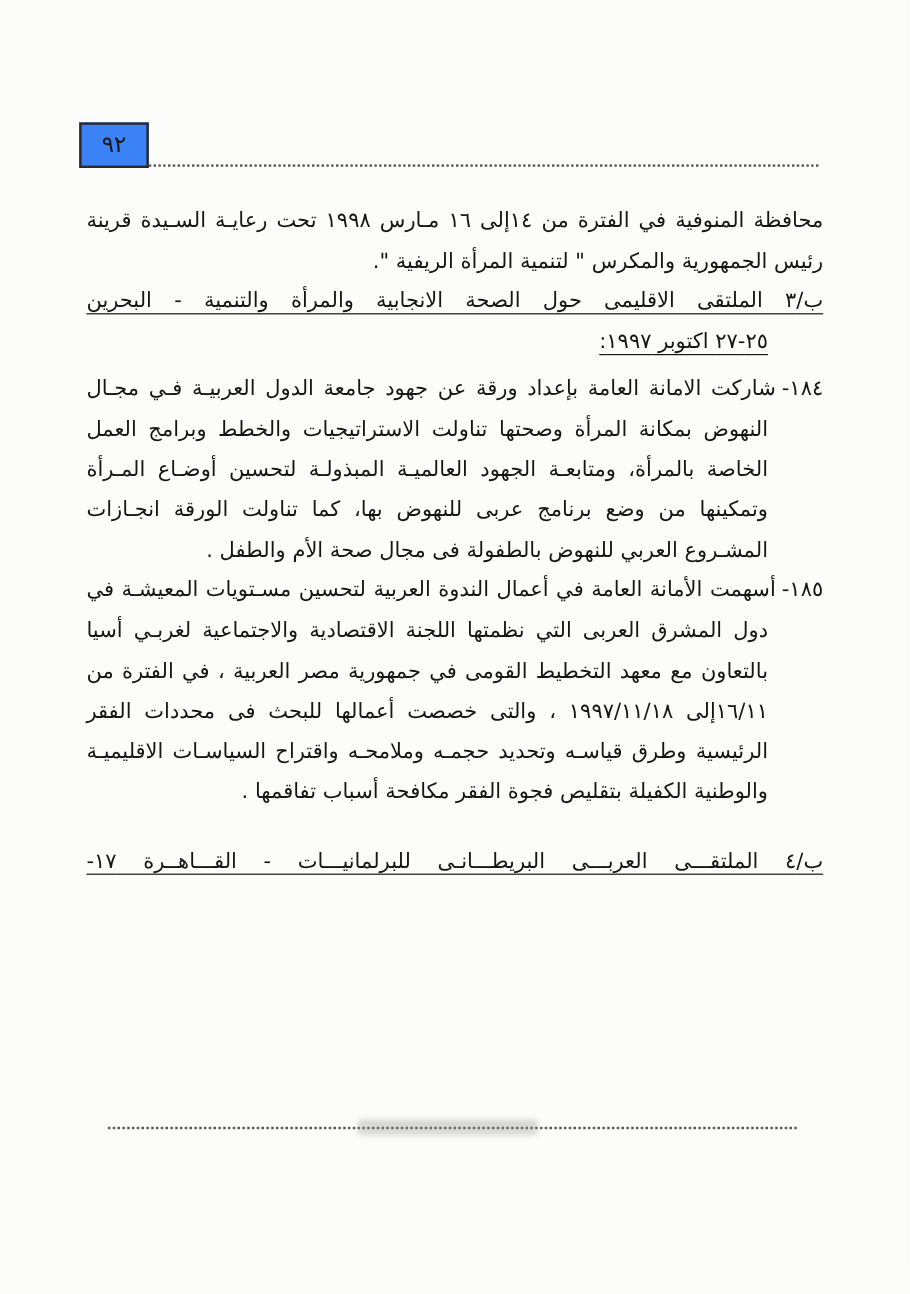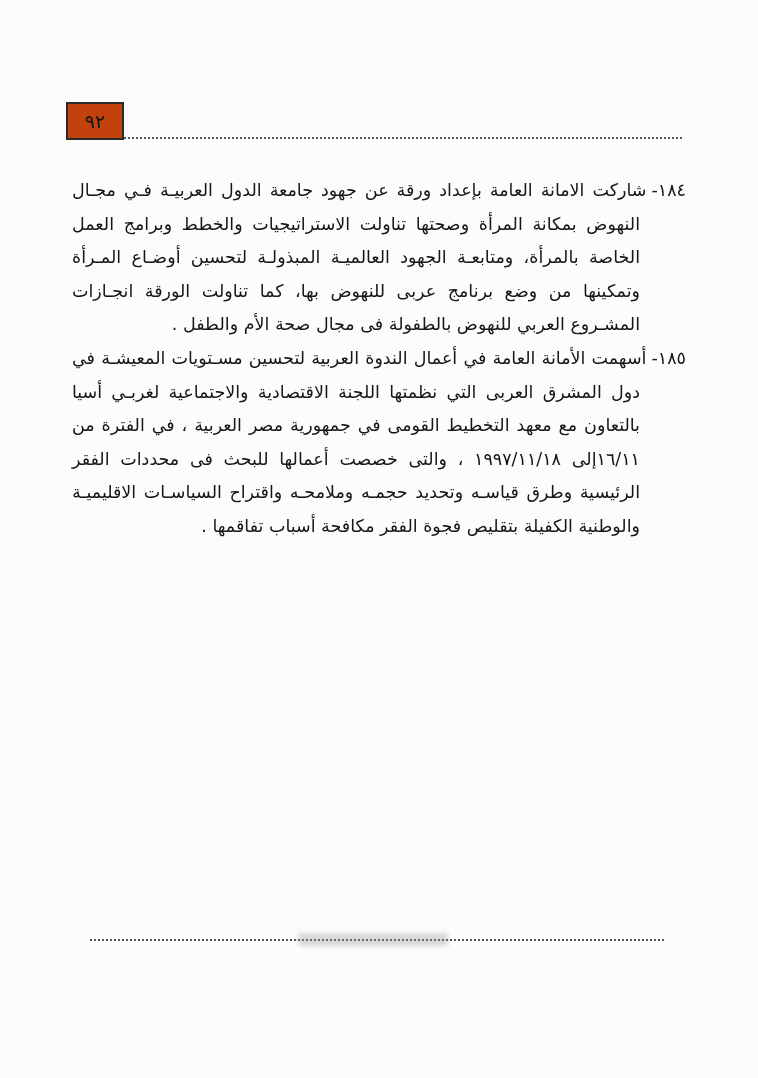--- a/index.html
+++ b/index.html
@@ -26,21 +26,21 @@
   }
   .pnbox {
     flex: 0 0 auto;
     width: 58px;
     height: 38px;
     border: 2px solid #2b2b2b;
     display: flex;
     align-items: center;
     justify-content: center;
     font-size: 19px;
-    background: #c2410c;
+    background: #3b82f6;
   }
   .hrule {
     flex: 1 1 auto;
     height: 4px;
     border-bottom: 2px dotted #555;
     margin-bottom: 1px;
   }
 
   
   .content {
@@ -112,29 +112,33 @@
 
   <div class="header">
     <div class="pnbox">
       <span>٩٢</span>
     </div>
     <div class="hrule"></div>
   </div>
 
   <div class="content">
 
+    <p class="intro">محافظة المنوفية في الفترة من ١٤إلى ١٦ مـارس ١٩٩٨ تحت رعايـة السـيدة قرينة رئيس الجمهورية والمكرس " لتنمية المرأة الريفية ".</p>
 
     <div class="heading">
+      <span class="l1">ب/٣ الملتقى الاقليمى حول الصحة الانجابية والمرأة والتنمية - البحرين</span>
+      <span class="l2">٢٥-٢٧ اكتوبر ١٩٩٧:</span>
     </div>
 
     <p class="item"><span class="num">١٨٤-</span><span class="txt">شاركت الامانة العامة بإعداد ورقة عن جهود جامعة الدول العربيـة فـي مجـال النهوض بمكانة المرأة وصحتها تناولت الاستراتيجيات والخطط وبرامج العمل الخاصة بالمرأة، ومتابعـة الجهود العالميـة المبذولـة لتحسين أوضـاع المـرأة وتمكينها من وضع برنامج عربى للنهوض بها، كما تناولت الورقة انجـازات المشـروع العربي للنهوض بالطفولة فى مجال صحة الأم والطفل .</span></p>
 
     <p class="item"><span class="num">١٨٥-</span><span class="txt">أسهمت الأمانة العامة في أعمال الندوة العربية لتحسين مسـتويات المعيشـة في دول المشرق العربى التي نظمتها اللجنة الاقتصادية والاجتماعية لغربـي أسيا بالتعاون مع معهد التخطيط القومى في جمهورية مصر العربية ، في الفترة من ١٦/١١إلى ١٩٩٧/١١/١٨ ، والتى خصصت أعمالها للبحث فى محددات الفقر الرئيسية وطرق قياسـه وتحديد حجمـه وملامحـه واقتراح السياسـات الاقليميـة والوطنية الكفيلة بتقليص فجوة الفقر مكافحة أسباب تفاقمها .</span></p>
 
     <div class="heading heading-2">
+      <span class="l1">ب/٤ الملتقـــى العربـــى البريطـــانـى للبرلمانيـــات - القـــاهــرة ١٧-</span>
     </div>
 
 
   </div>
 
   <div class="footer">
     <div class="frule"></div>
     <div class="stamp"></div>
   </div>
 

